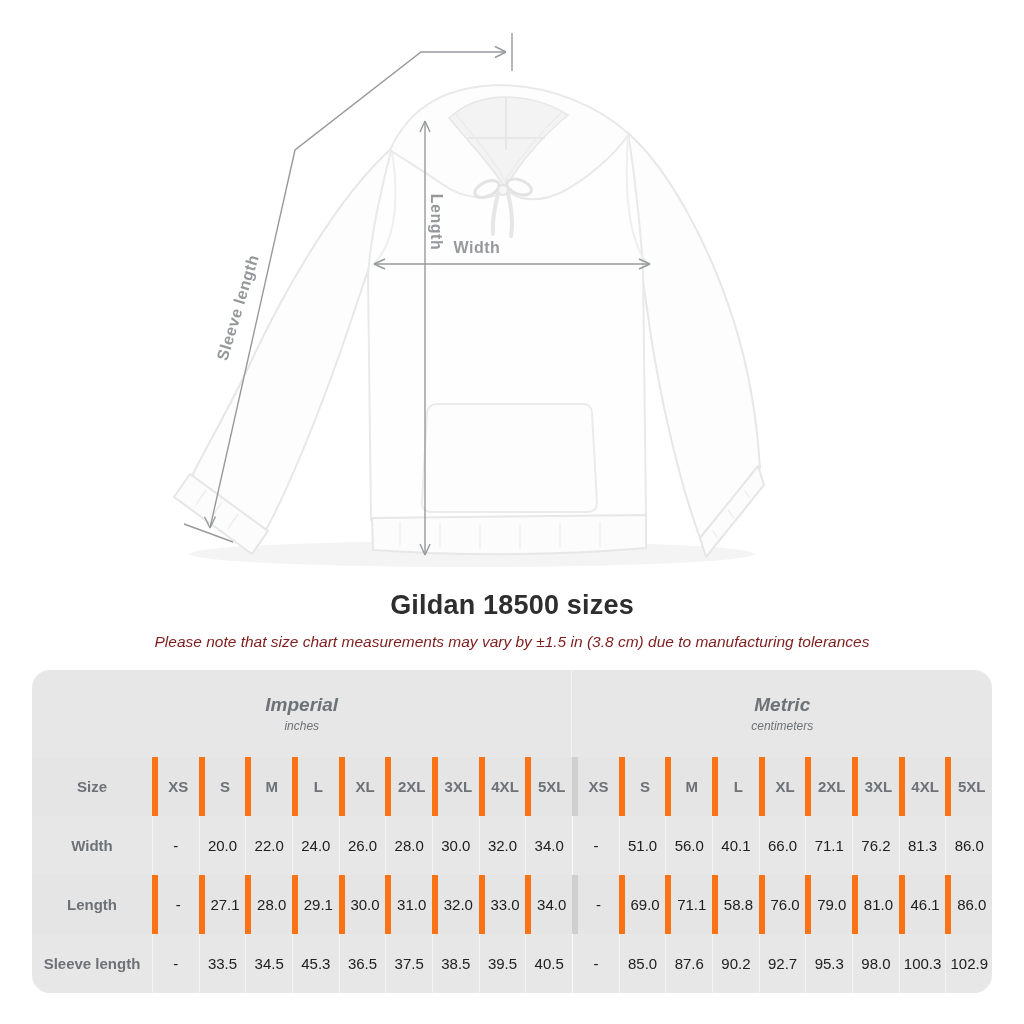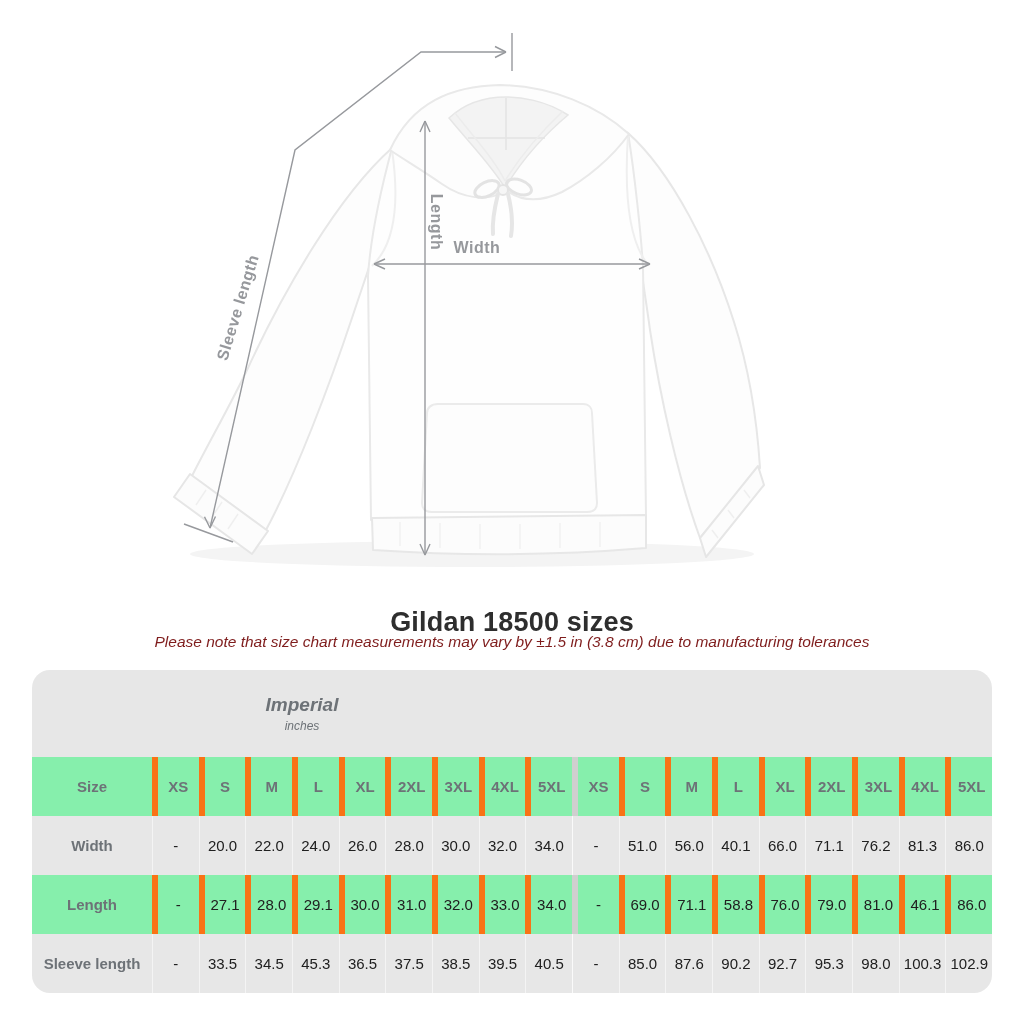--- a/index.html
+++ b/index.html
@@ -1,35 +1,35 @@
 <!DOCTYPE html>
 <html><head>
 <meta charset="utf-8">
 <style>
   html,body{margin:0;padding:0;background:#fff;}
   .stage{position:relative;width:1024px;height:1024px;background:#fff;overflow:hidden;
          font-family:"Liberation Sans",sans-serif;}
   
   .diagram{position:absolute;left:0;top:0;width:1024px;height:600px;}
   
-  .page-title{position:absolute;left:0;top:607px;width:1024px;text-align:center;
+  .page-title{position:absolute;left:0;top:590px;width:1024px;text-align:center;
               font-size:27px;font-weight:700;color:#2e2e2e;letter-spacing:.2px;}
   .page-subtitle{position:absolute;left:0;top:633px;width:1024px;text-align:center;
                  font-size:15.5px;font-style:italic;color:#7f1d1d;}
   
   .sizetable{position:absolute;left:32px;top:670px;width:960px;border-radius:18px;
              overflow:hidden;background:#fff;}
   .band{display:flex;height:87px;background:#e7e7e7;}
   .band-half{display:flex;flex-direction:column;justify-content:center;align-items:center;gap:3px;}
   .band-half.imperial{width:540px;}
   .band-half.metric{width:420px;border-left:1px solid #f3f3f3;}
   .band-title{font-size:19px;font-weight:700;font-style:italic;color:#6d7277;}
   .band-unit{font-size:12px;font-style:italic;color:#6d7277;}
   .trow{display:flex;height:59px;align-items:stretch;}
-  .trow.white{background:#86efac;}
+  .trow.white{background:#e5e5e5;}
   .trow.gray{background:#e7e7e7;}
   .cell{flex:1;display:flex;align-items:center;justify-content:center;
         font-size:15px;color:#202020;white-space:nowrap;}
   .cell.lab{flex:0 0 120px;font-weight:700;color:#6d7277;font-size:15px;}
   .trow.white .cell + .cell{border-left:6px solid #f97316;}
   .trow.gray  .cell + .cell{border-left:1px solid #f4f4f4;}
   .trow.white .cell.unit-start{border-left-color:#cfcfcf;}
   .trow.gray  .cell.unit-start{border-left-color:#fafafa;}
   .trow.size-row .cell{font-weight:700;color:#6d7277;}
 </style>
@@ -103,20 +103,24 @@
   </svg>
 
   <div class="page-title">Gildan 18500 sizes</div>
   <div class="page-subtitle">Please note that size chart measurements may vary by ±1.5 in (3.8 cm) due to manufacturing tolerances</div>
 
   <div class="sizetable">
     <div class="band">
       <div class="band-half imperial">
         <div class="band-title">Imperial</div>
         <div class="band-unit">inches</div>
+      </div>
+      <div class="band-half metric">
+        <div class="band-title">Metric</div>
+        <div class="band-unit">centimeters</div>
       </div>
     </div>
     <div id="table-rows">
         <div class="trow white size-row">
           <div class="cell lab">Size</div>
           <div class="cell">XS</div>
           <div class="cell">S</div>
           <div class="cell">M</div>
           <div class="cell">L</div>
           <div class="cell">XL</div>

